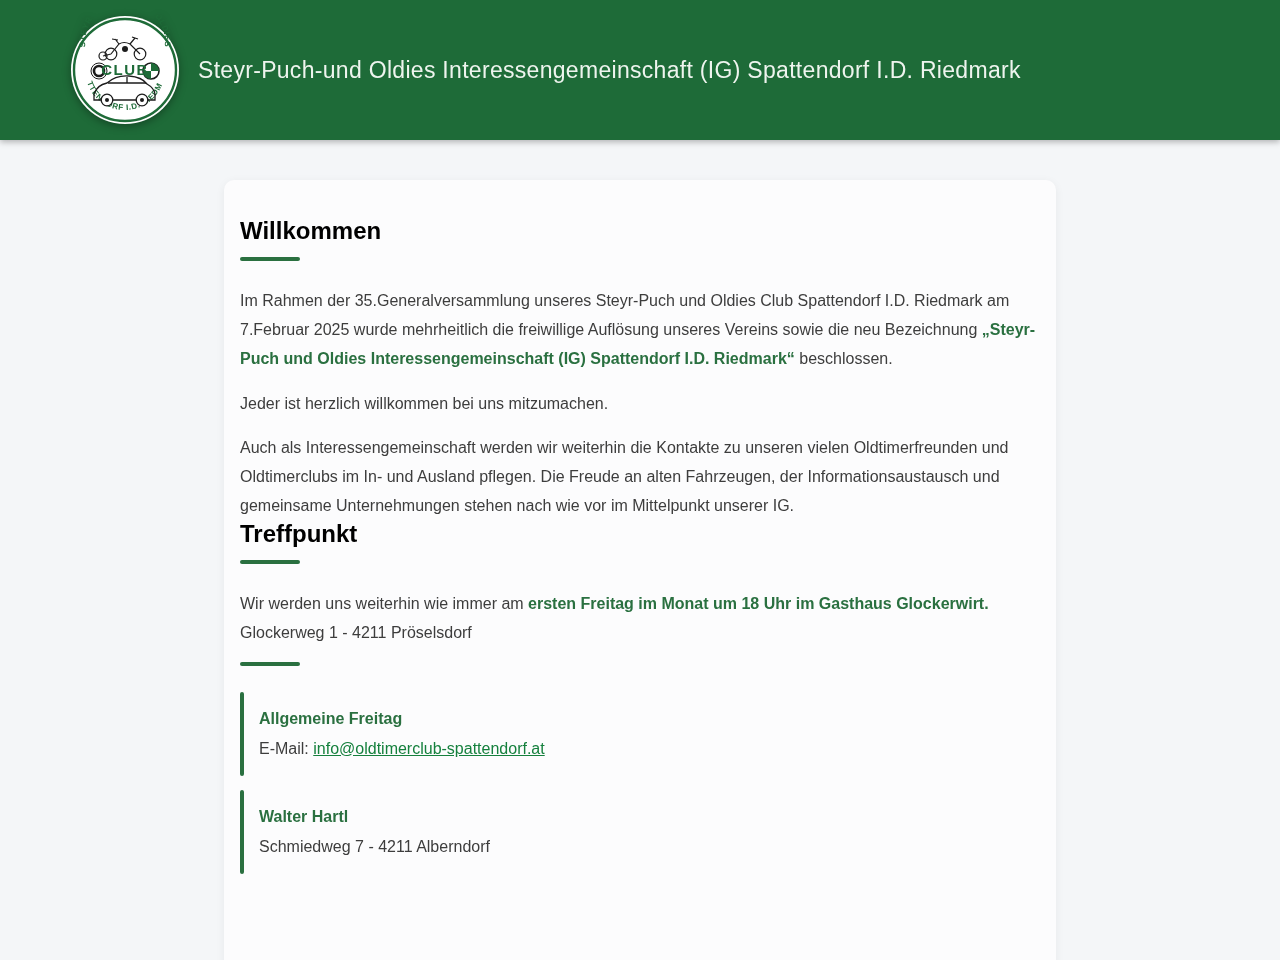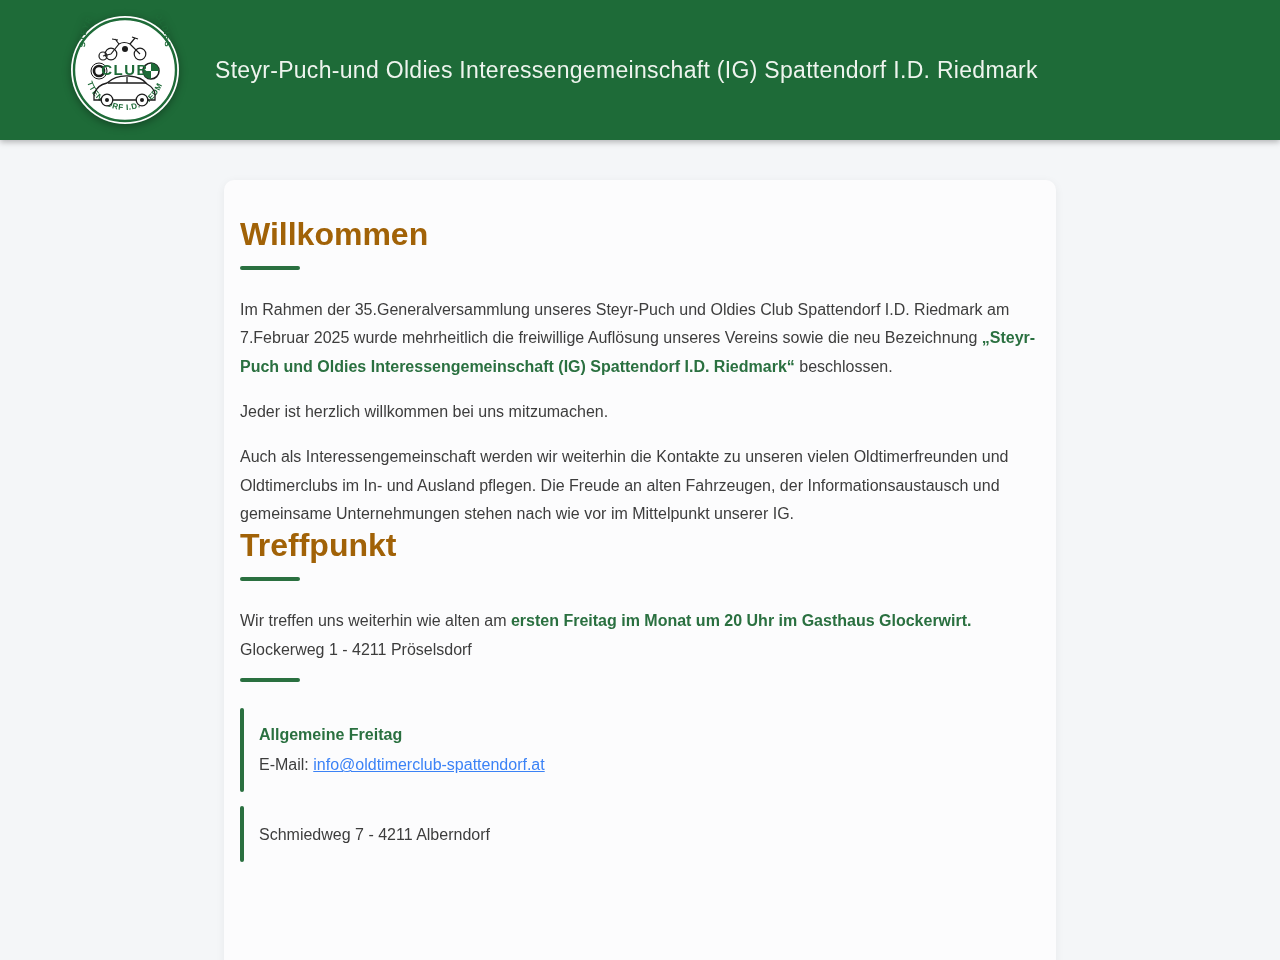--- a/index.html
+++ b/index.html
@@ -28,38 +28,38 @@
     width: 110px;
     height: 110px;
     flex: 0 0 auto;
     filter: drop-shadow(0 2px 4px rgba(0,0,0,0.35));
   }
   .site-title {
     color: #eef4ee;
     font-size: 23px;
     font-weight: 400;
     letter-spacing: 0.3px;
-    margin: 17px;
+    margin: 0;
   }
 
   
   .main-card {
     width: 832px;
     box-sizing: border-box;
     margin: 40px auto 0;
     background: #fcfcfd;
     border-radius: 10px;
     box-shadow: 0 2px 10px rgba(0,0,0,0.06);
     padding: 38px 16px 60px;
     min-height: 900px;
   }
 
   h2.section-heading {
-    color: #a16207;
-    font-size: 32px;
+    color: #000000;
+    font-size: 24px;
     font-weight: 700;
     margin: 0;
     line-height: 1.05;
   }
   h2.section-heading.spaced { }
 
   .heading-rule {
     width: 60px;
     height: 4px;
     background: #2a7040;
@@ -100,21 +100,21 @@
     color: #2a7040;
     line-height: 1.75;
   }
   .contact-line {
     font-size: 16px;
     color: #3d3d3d;
     line-height: 1.75;
     margin-top: 2px;
   }
   a.email-link {
-    color: #3b82f6;
+    color: #15803d;
     text-decoration: underline;
     cursor: pointer;
   }
 
   
   .badge-arc-text {
     font-family: "Liberation Sans", sans-serif;
     font-size: 8px;
     font-weight: 700;
     letter-spacing: 0.6px;
@@ -186,28 +186,29 @@
 
   <p class="body-text after-rule"><span>Im Rahmen der 35.Generalversammlung unseres Steyr-Puch und Oldies Club Spattendorf I.D. Riedmark am 7.Februar 2025 wurde mehrheitlich die freiwillige Auflösung unseres Vereins sowie die neu Bezeichnung </span><strong class="green-bold">„Steyr-Puch und Oldies Interessengemeinschaft (IG) Spattendorf I.D. Riedmark“</strong><span> beschlossen.</span></p>
 
   <p class="body-text">Jeder ist herzlich willkommen bei uns mitzumachen.</p>
 
   <p class="body-text">Auch als Interessengemeinschaft werden wir weiterhin die Kontakte zu unseren vielen Oldtimerfreunden und Oldtimerclubs im In- und Ausland pflegen. Die Freude an alten Fahrzeugen, der Informationsaustausch und gemeinsame Unternehmungen stehen nach wie vor im Mittelpunkt unserer IG.</p>
 
   <h2 class="section-heading spaced">Treffpunkt</h2>
   <div class="heading-rule"></div>
 
-  <p class="body-text after-rule"><span>Wir treffen uns weiterhin wie alten am </span><strong class="green-bold">ersten Freitag im Monat um 20 Uhr im Gasthaus Glockerwirt.</strong><br><span>Glockerweg 1 - 4211 Pröselsdorf</span></p>
+  <p class="body-text after-rule"><span>Wir werden uns weiterhin wie immer am </span><strong class="green-bold">ersten Freitag im Monat um 18 Uhr im Gasthaus Glockerwirt.</strong><br><span>Glockerweg 1 - 4211 Pröselsdorf</span></p>
 
   <div class="heading-rule"></div>
 
   <div class="contact-card first">
     <div class="accent-bar"></div>
     <div class="contact-title">Allgemeine Freitag</div>
     <div class="contact-line"><span>E-Mail: </span><a class="email-link">info@oldtimerclub-spattendorf.at</a></div>
   </div>
 
   <div class="contact-card">
     <div class="accent-bar"></div>
+    <div class="contact-title">Walter Hartl</div>
     <div class="contact-line">Schmiedweg 7 - 4211 Alberndorf</div>
   </div>
 
 </main>
 
 </body></html>

